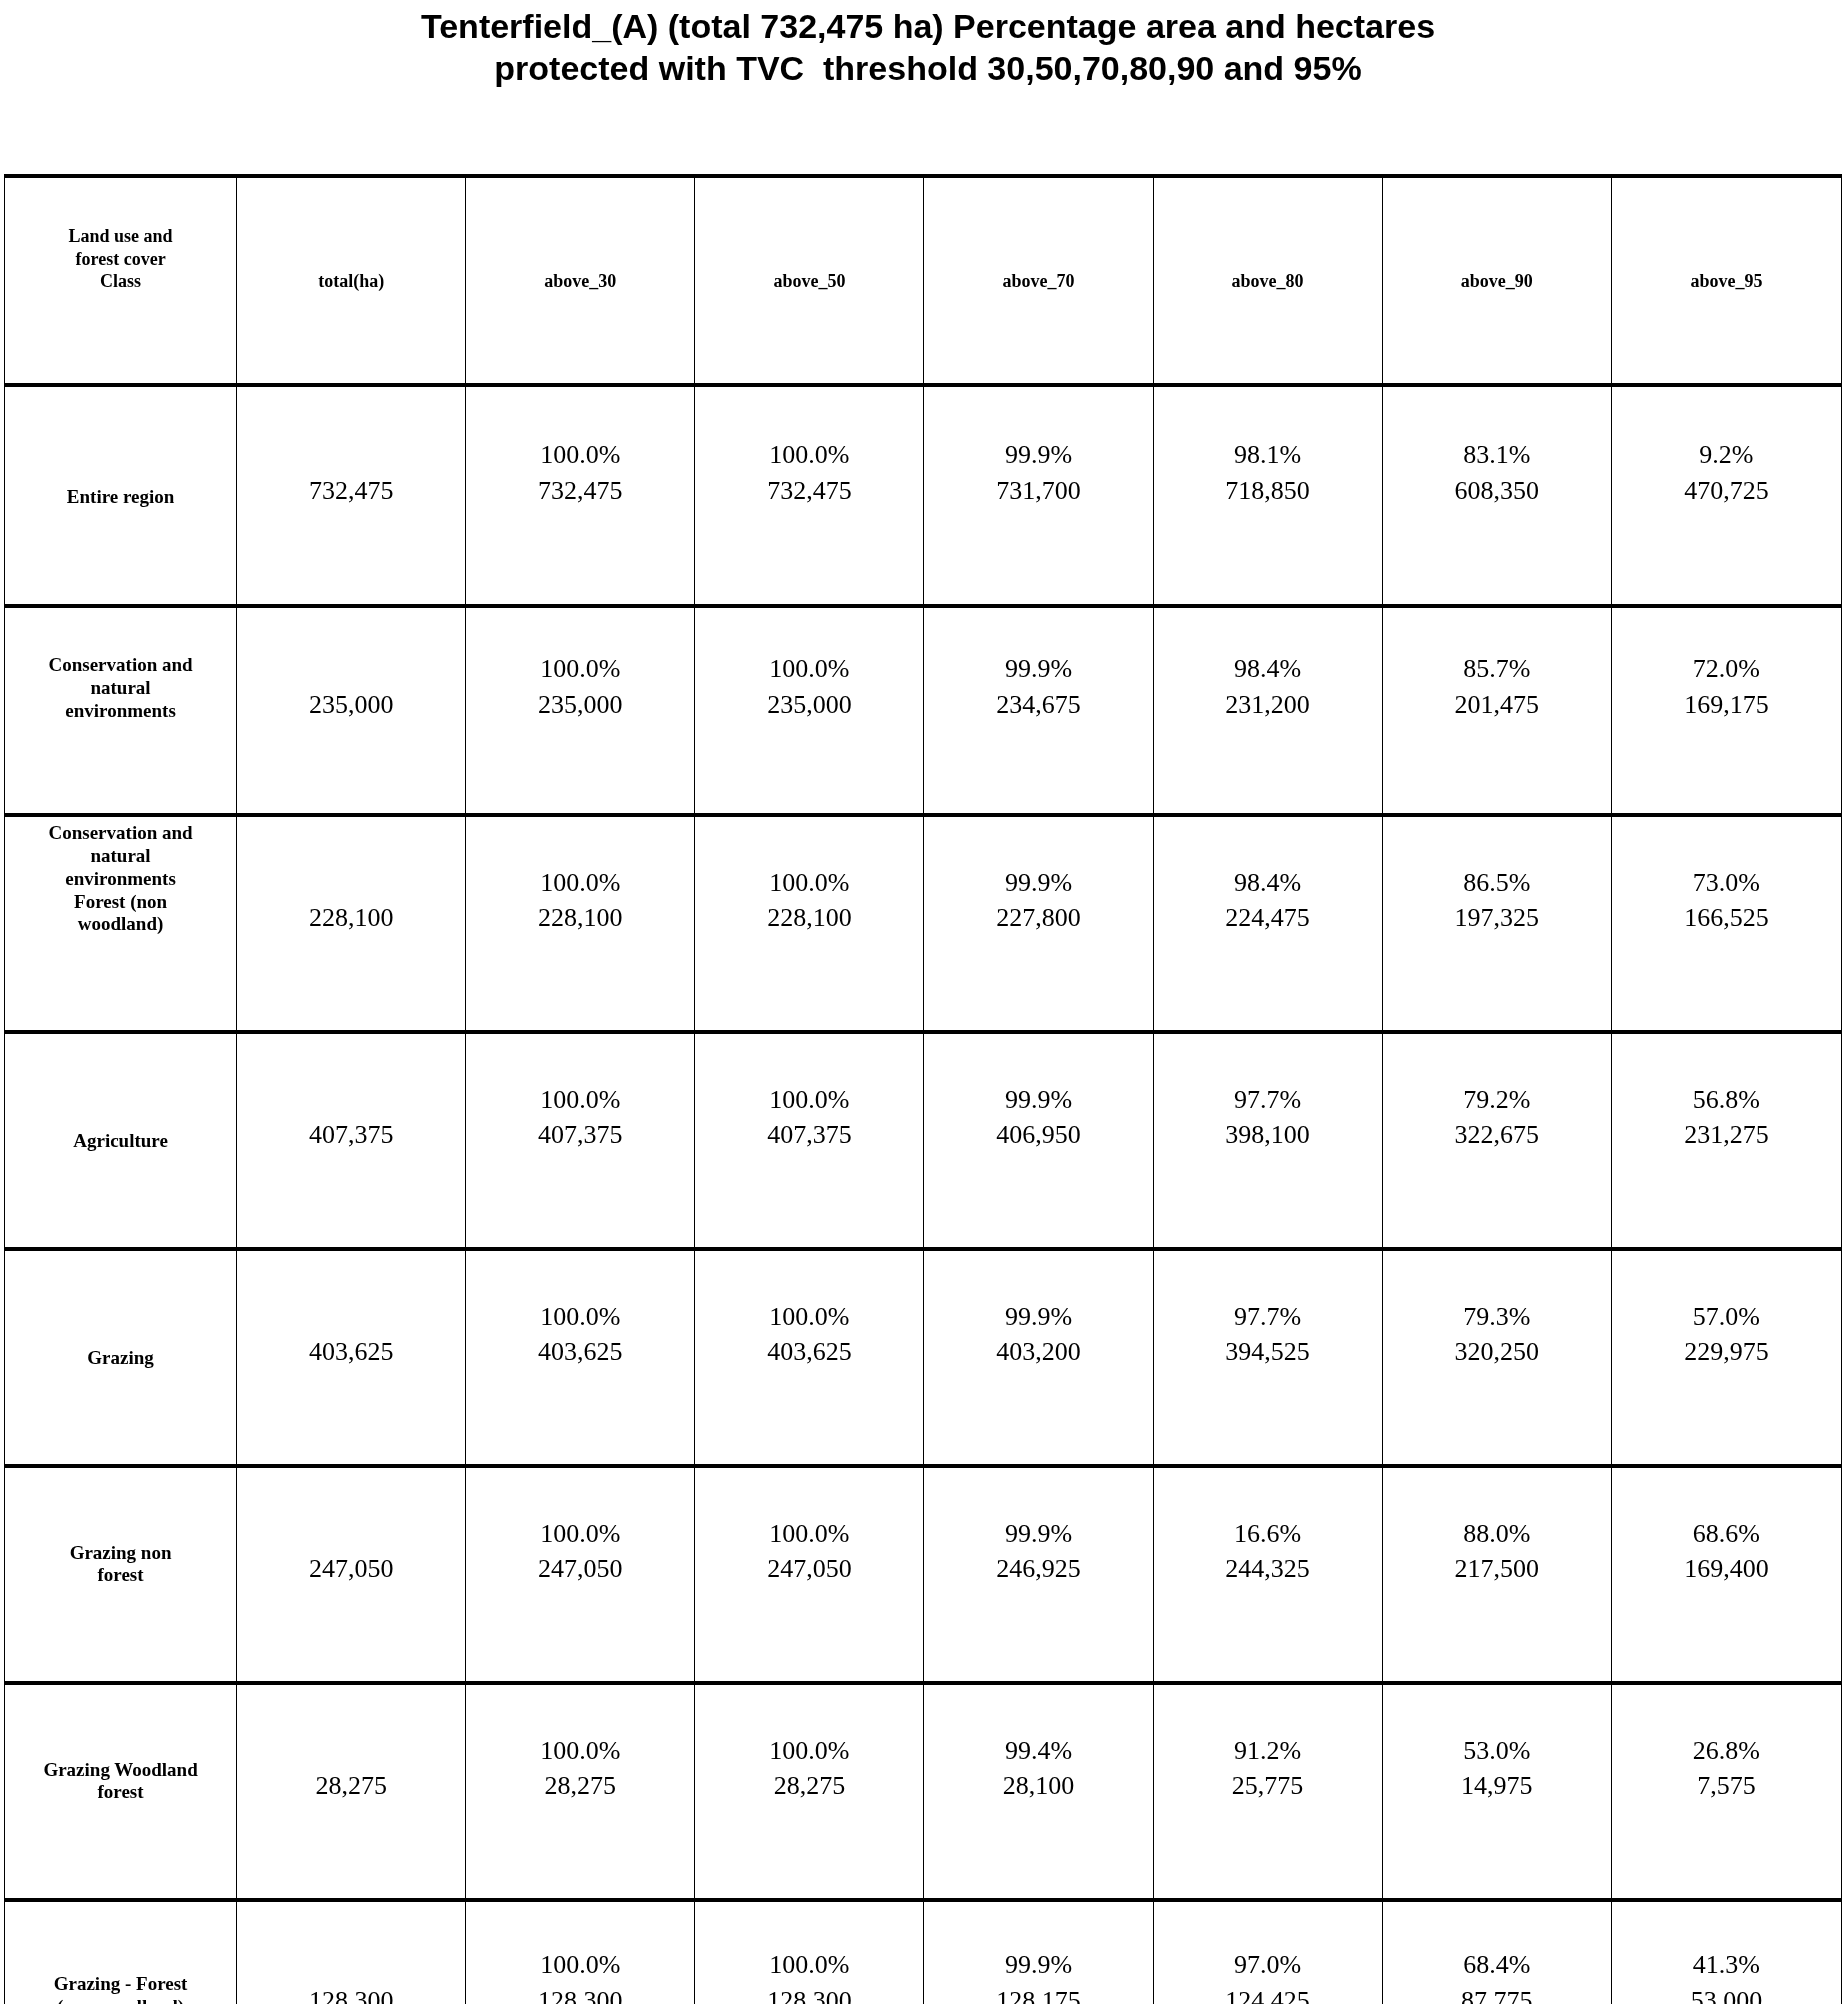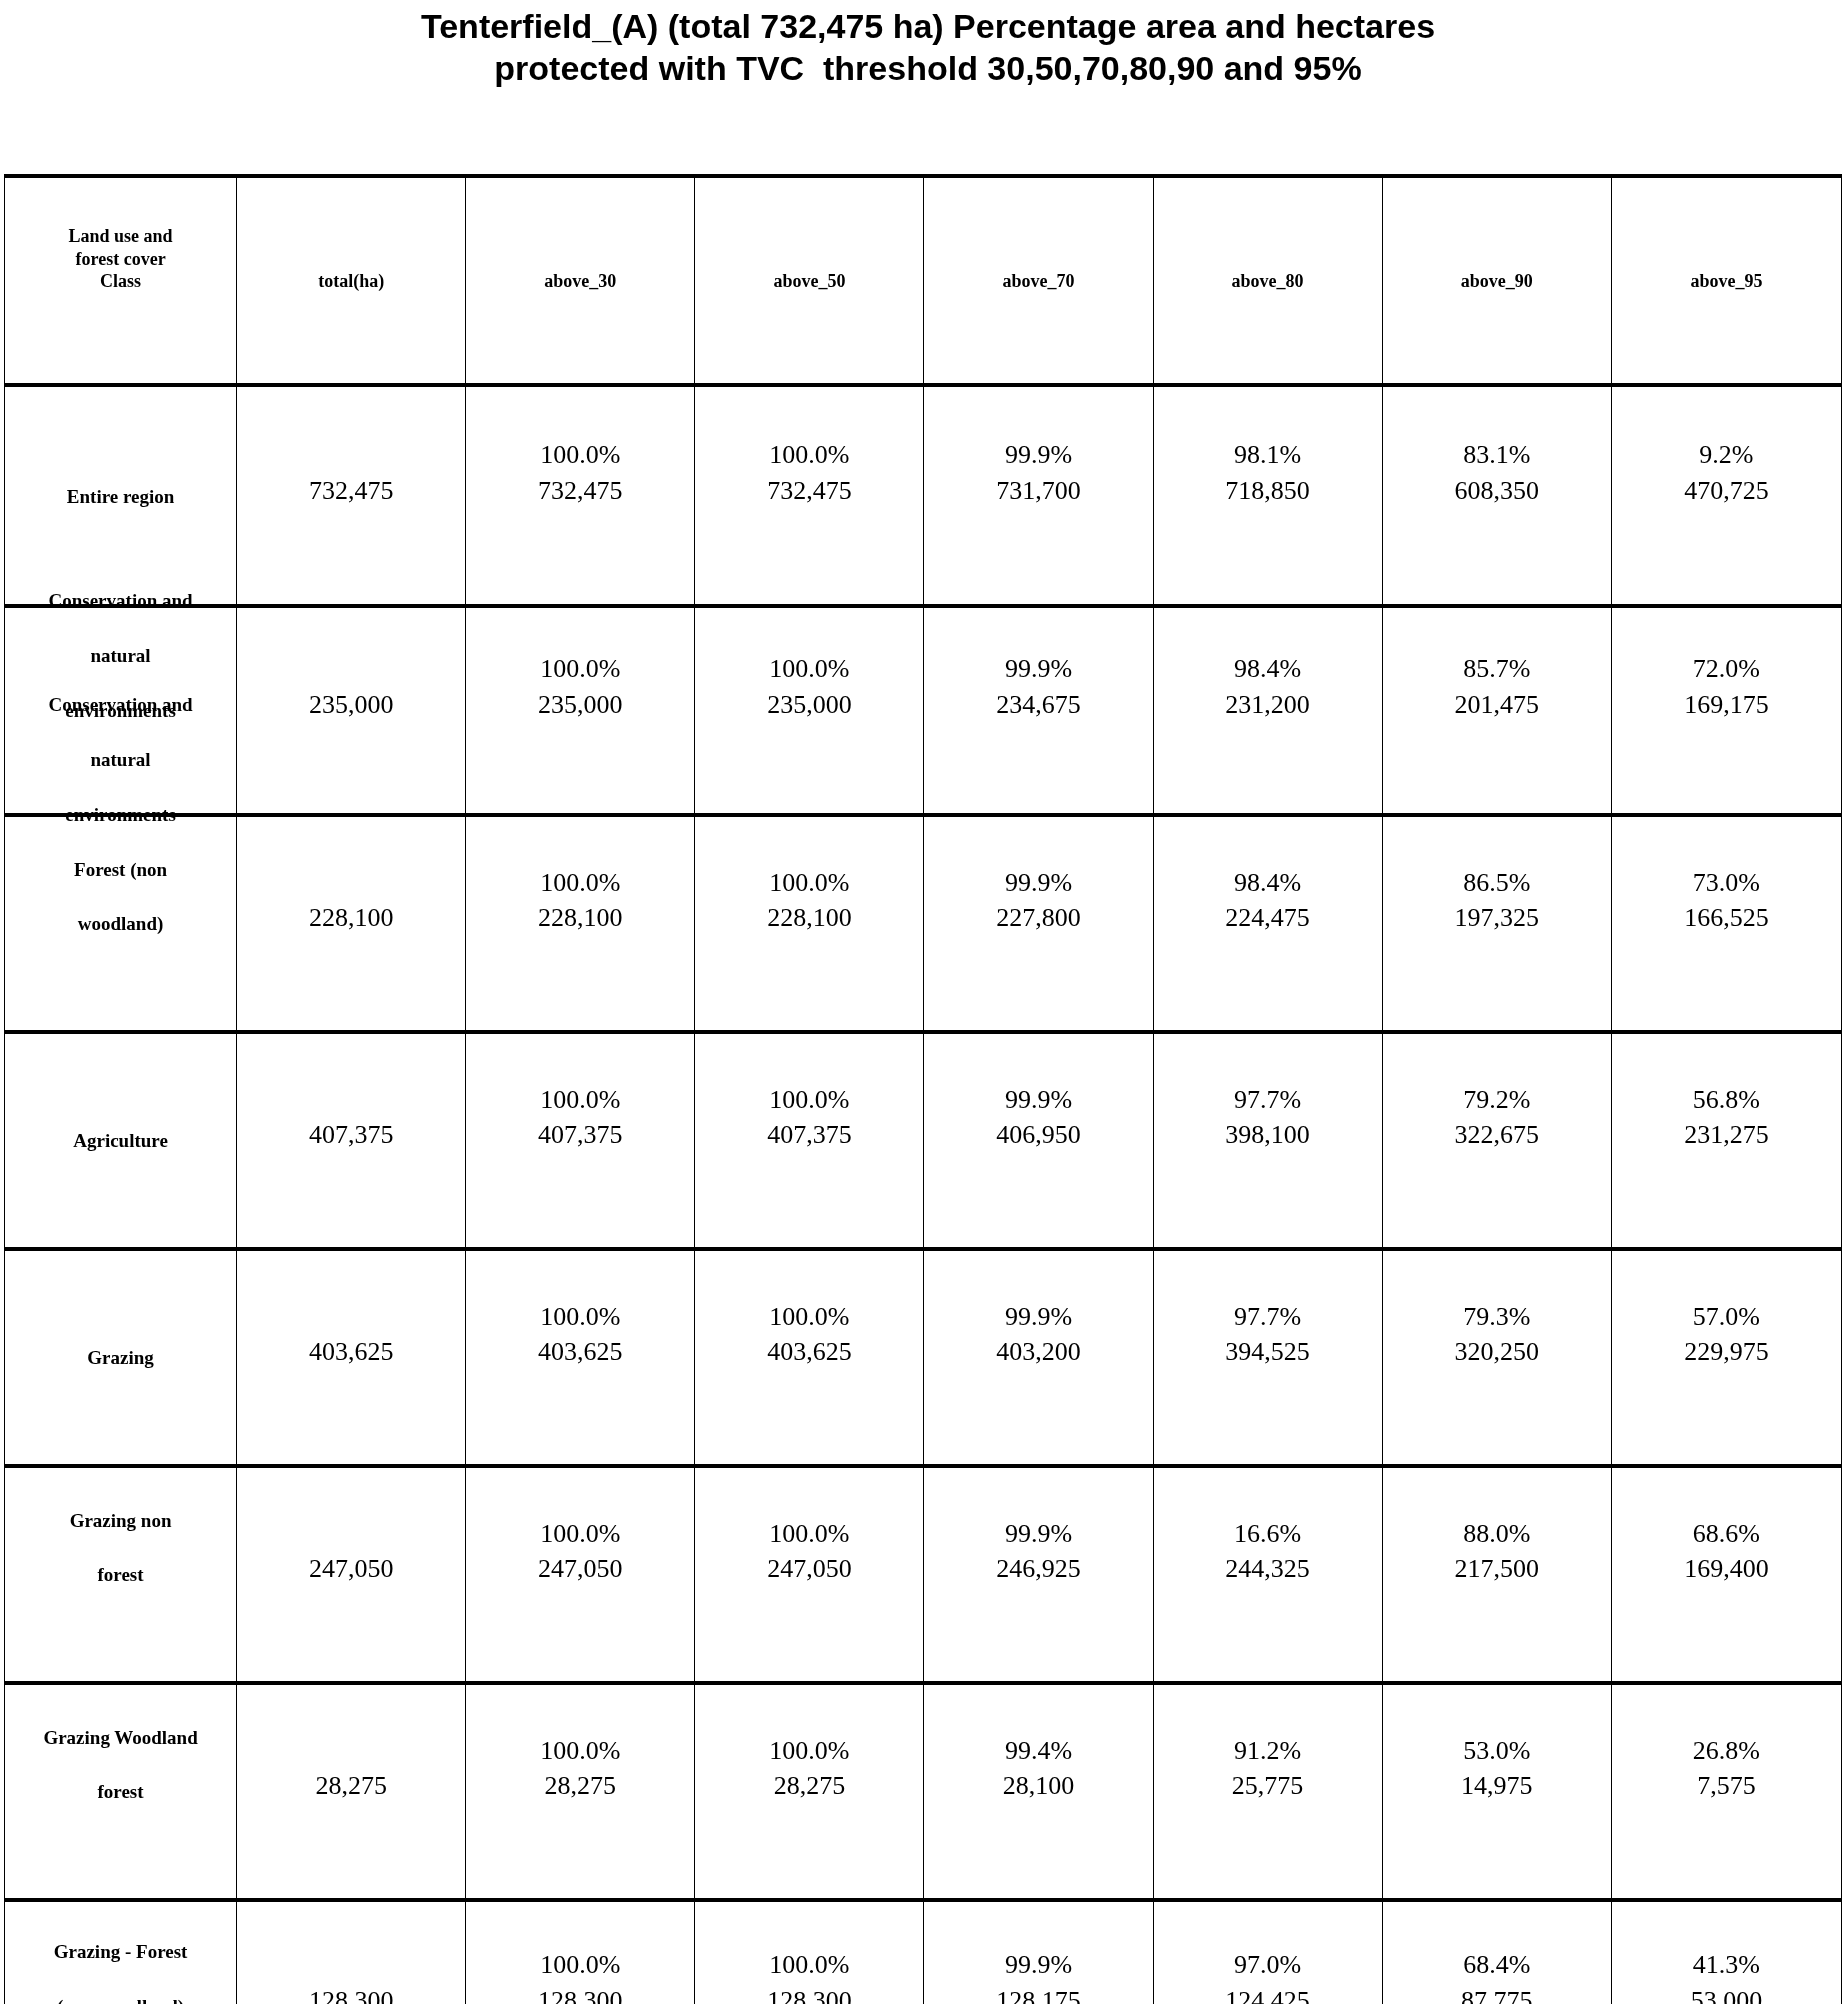--- a/index.html
+++ b/index.html
@@ -15,21 +15,21 @@
   
   table.tvc { position:absolute; left:4px; top:174px; width:1838px;
               border-collapse:collapse; table-layout:fixed; }
   table.tvc th, table.tvc td { position:relative; padding:0; border:1.6px solid #000;
               border-top-width:4px; border-bottom-width:4px; background:#fff; }
   thead tr { height:209px; }
   .stack { position:absolute; left:1.6px; right:1.6px; top:0; bottom:44%;
            display:flex; flex-direction:column; justify-content:flex-end; align-items:center;
            text-align:center; }
   .val  { font-family:"Liberation Serif",serif; font-size:26px; line-height:1.38; white-space:nowrap; }
-  .lbl-line { font-family:"Liberation Serif",serif; font-weight:bold; font-size:19px; line-height:1.2; white-space:nowrap;margin-top:32px; }
+  .lbl-line { font-family:"Liberation Serif",serif; font-weight:bold; font-size:19px; line-height:1.2; white-space:nowrap; }
   .hline, .hdr { font-family:"Liberation Serif",serif; font-weight:bold; font-size:18px; line-height:1.25; white-space:nowrap; }
 </style>
 </head>
 <body>
 
 <div class="page">
 
   <div class="title">
     <div>Tenterfield_(A) (total 732,475 ha) Percentage area and hectares</div>
     <div>protected with TVC&nbsp; threshold 30,50,70,80,90 and 95%</div>

